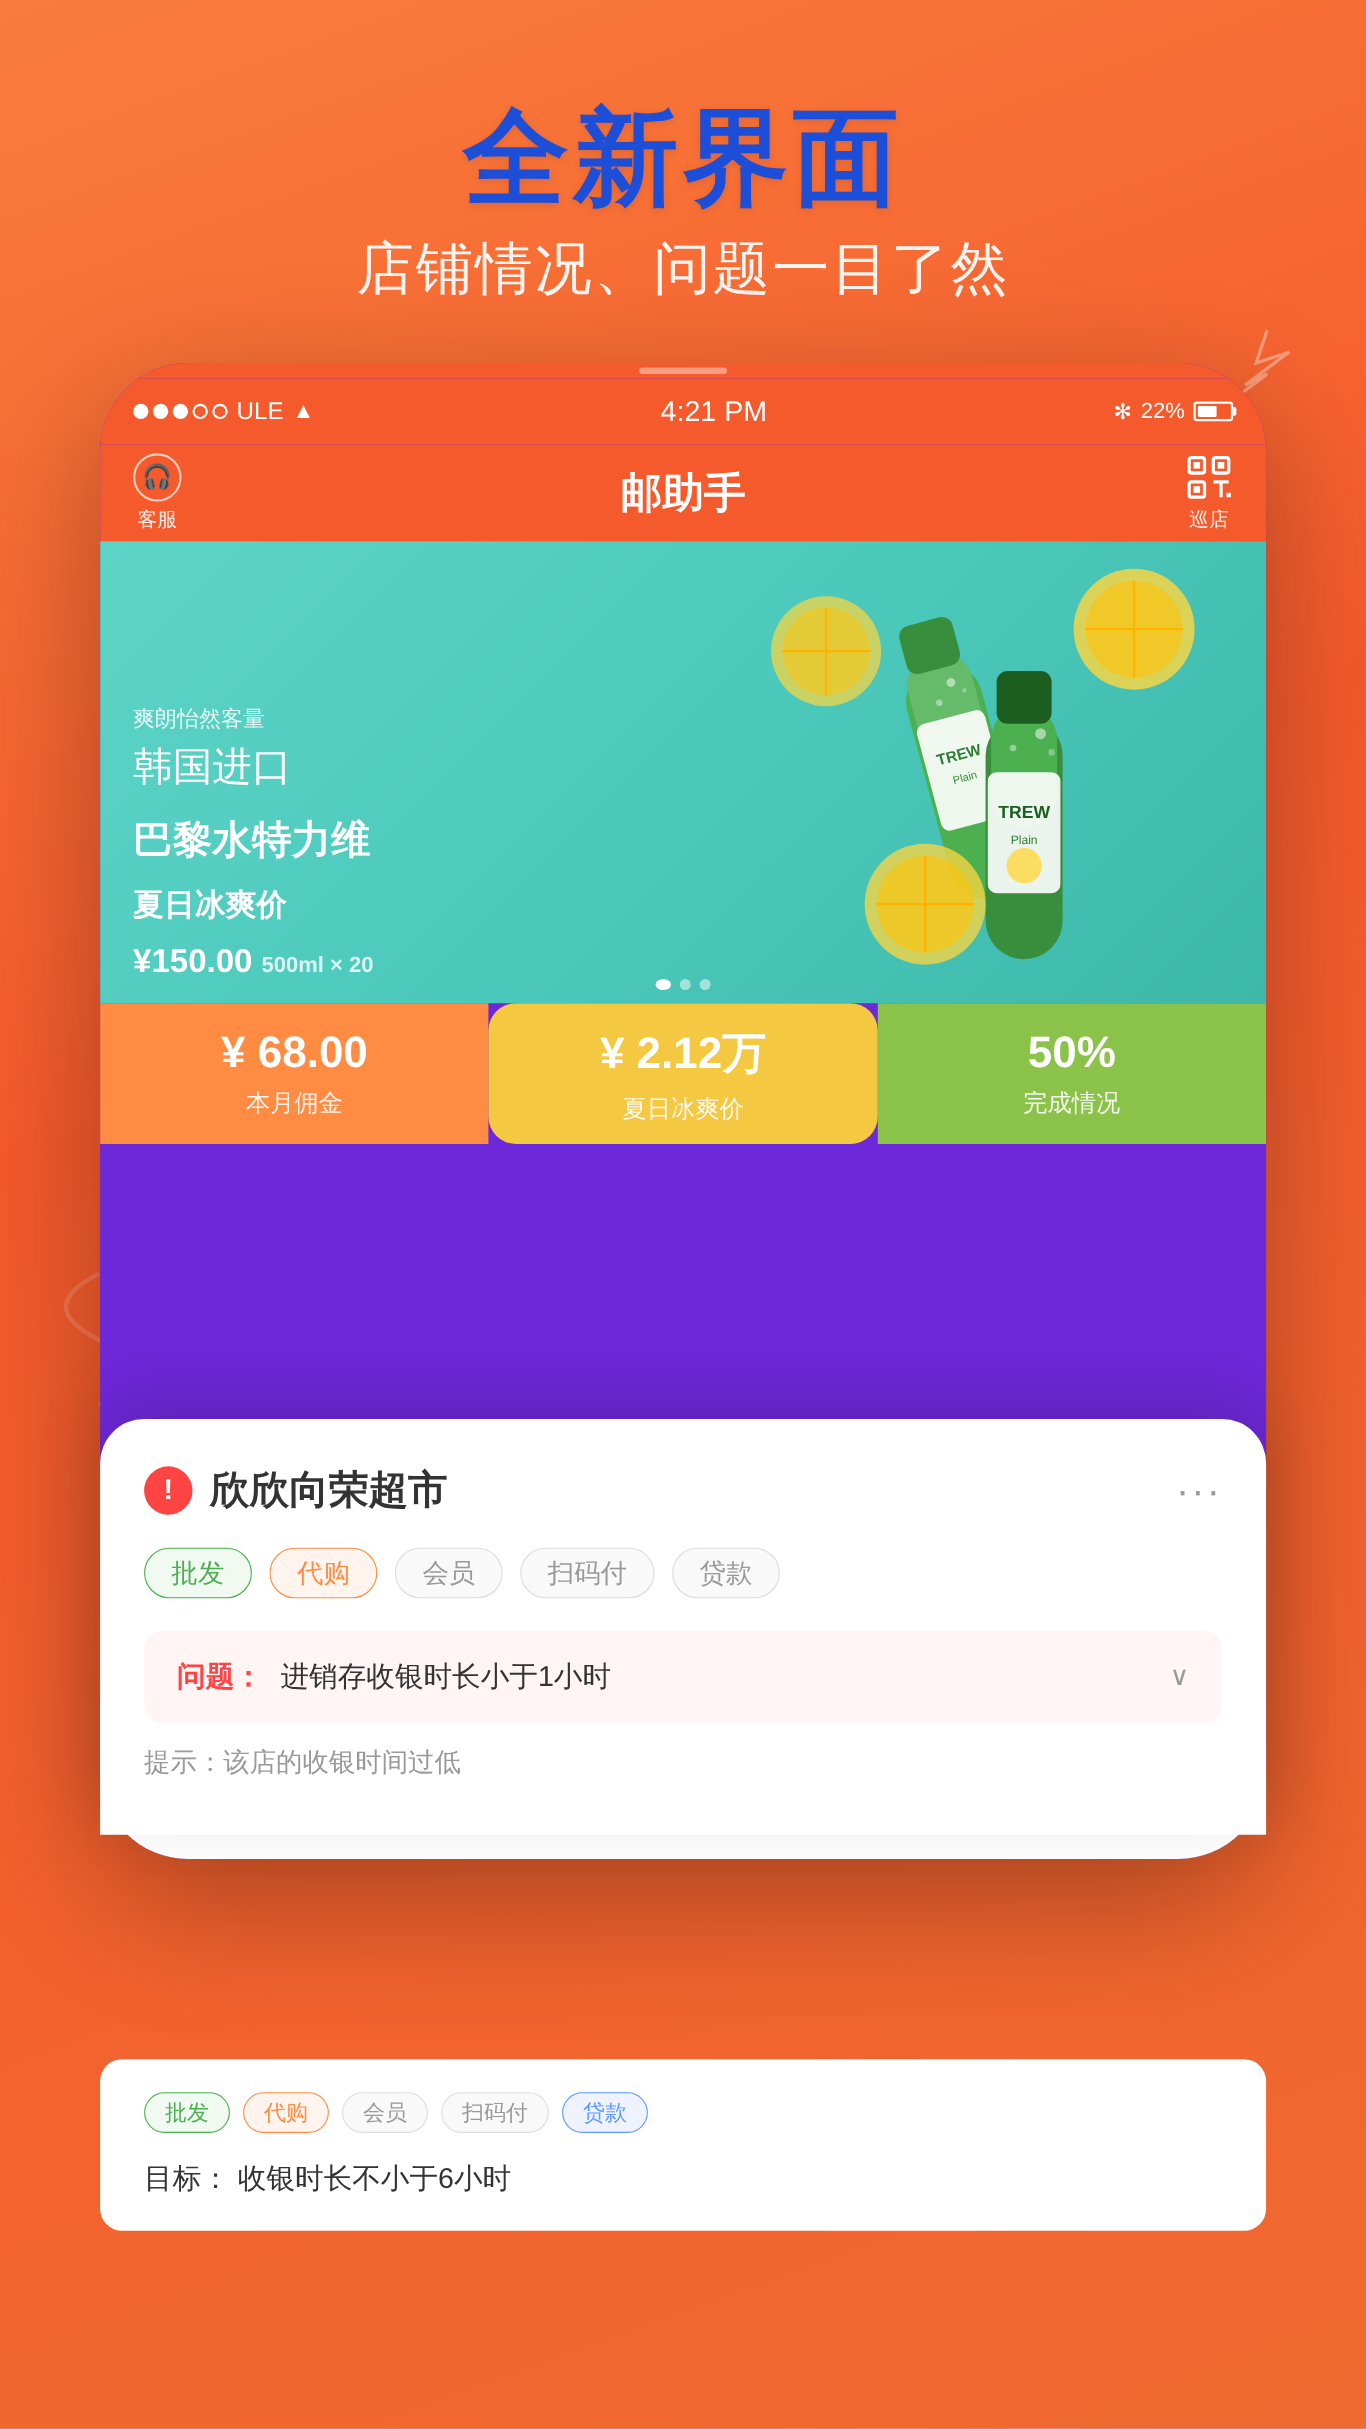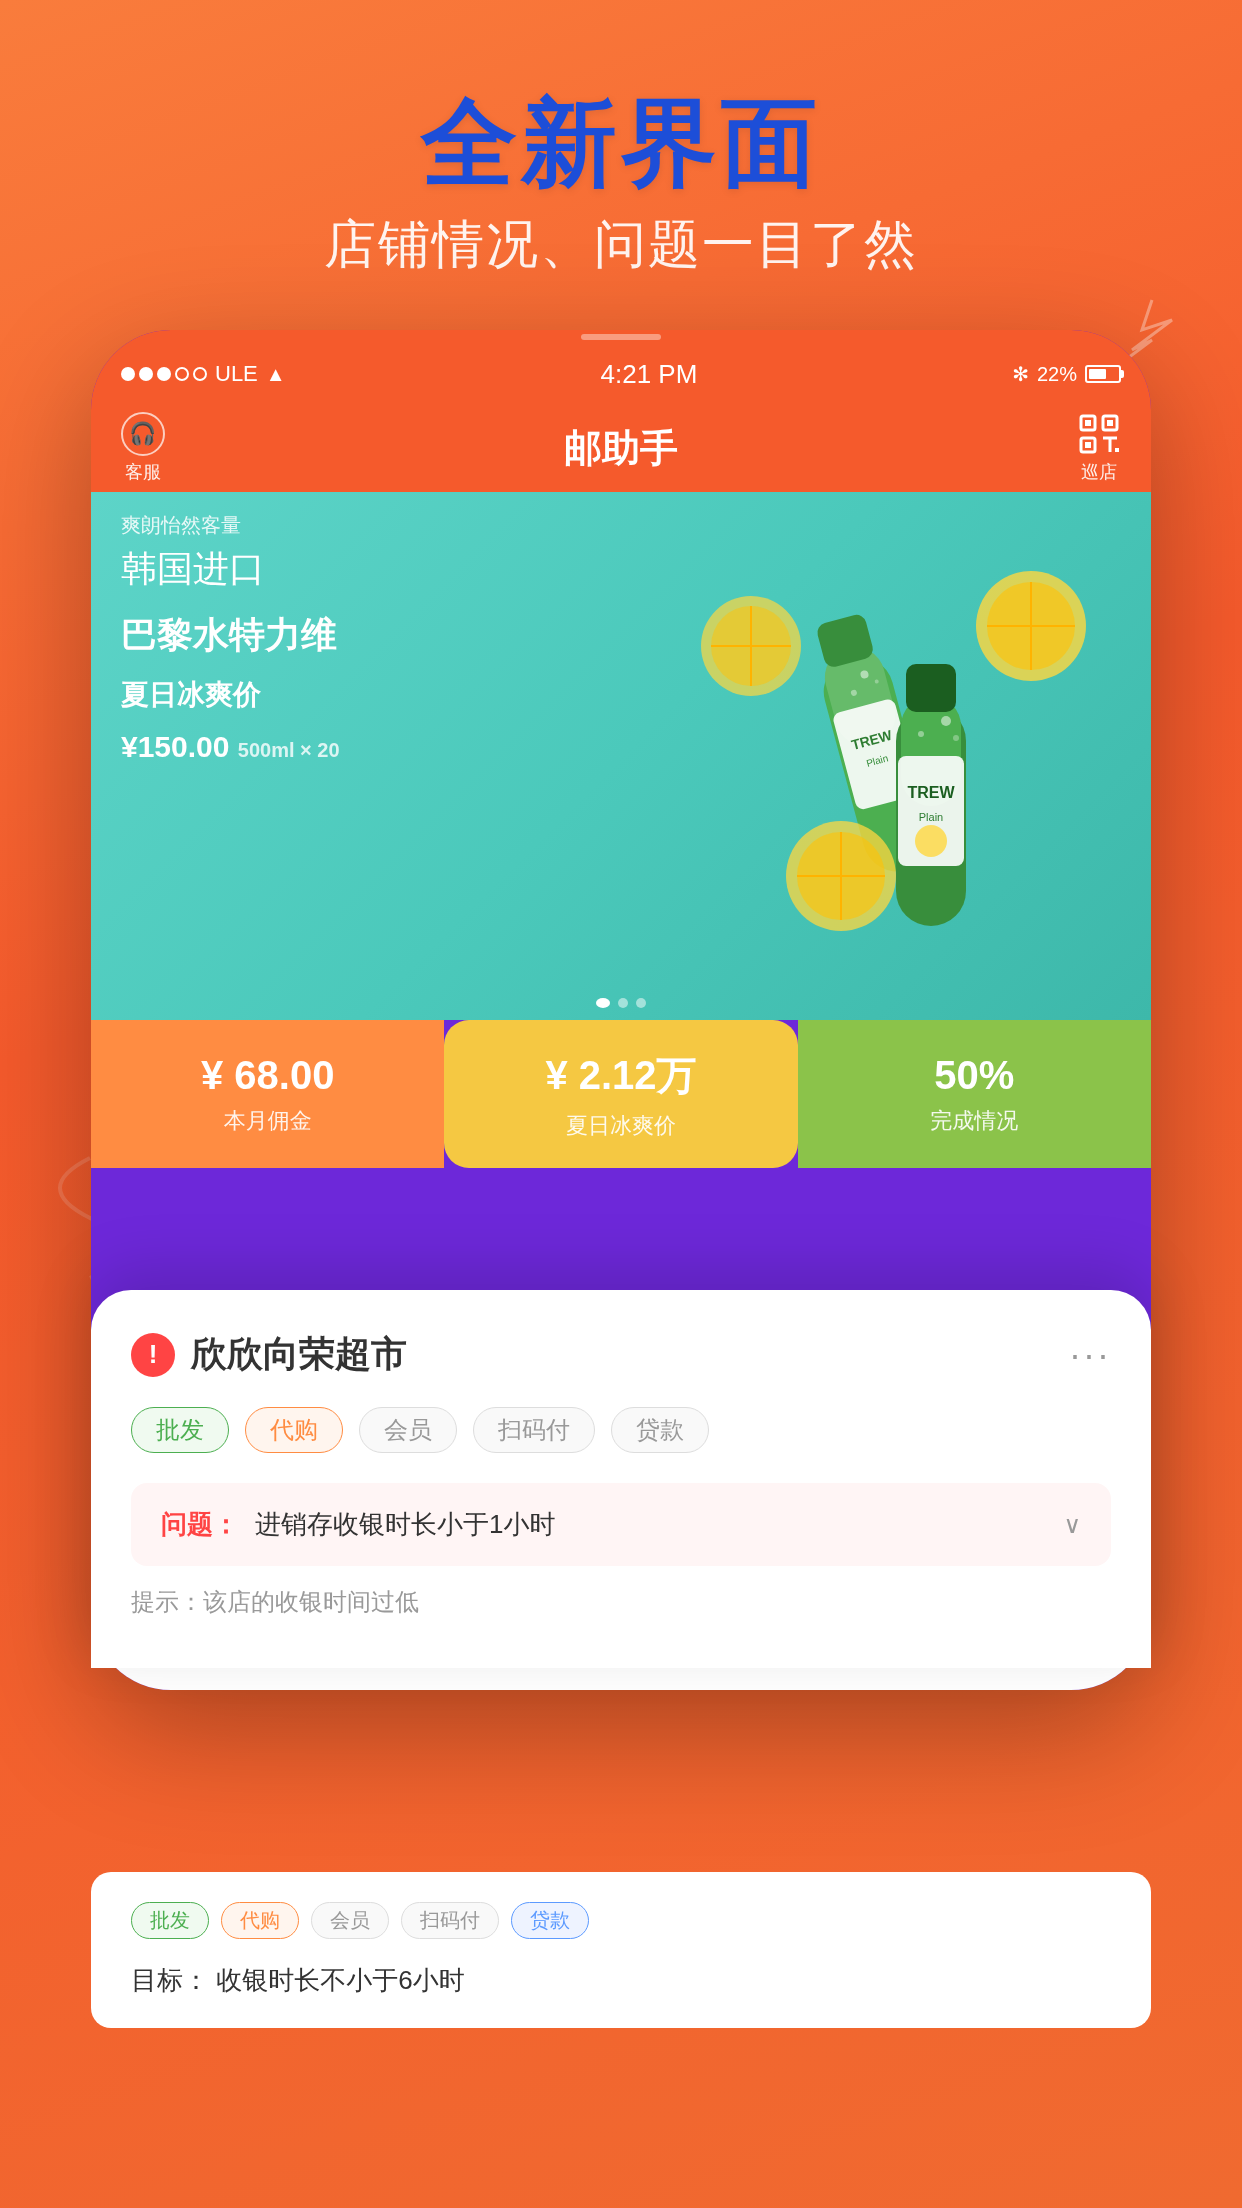--- a/index.html
+++ b/index.html
@@ -213,25 +213,25 @@
       width: 44px;
       height: 44px;
       display: flex;
       align-items: center;
       justify-content: center;
     }
 
     
     .banner-area {
       background: linear-gradient(135deg, #5dd4c8 0%, #4bc9bb 50%, #3db8aa 100%);
-      height: 528px;
+      height: 420px;
       position: relative;
       overflow: hidden;
       display: flex;
-      align-items: flex-start;
+      align-items: flex-end;
       padding: 20px 30px;
     }
 
     .banner-text-area {
       flex: 1;
       z-index: 2;
     }
 
     .banner-tag {
       font-size: 20px;
@@ -294,21 +294,21 @@
     }
 
     .banner-dot.active {
       background: white;
       width: 14px;
     }
 
     
     .stats-row {
       display: flex;
-      height: 148px;
+      height: 128px;
     }
 
     .stat-box {
       flex: 1;
       display: flex;
       flex-direction: column;
       align-items: center;
       justify-content: center;
       gap: 8px;
     }

